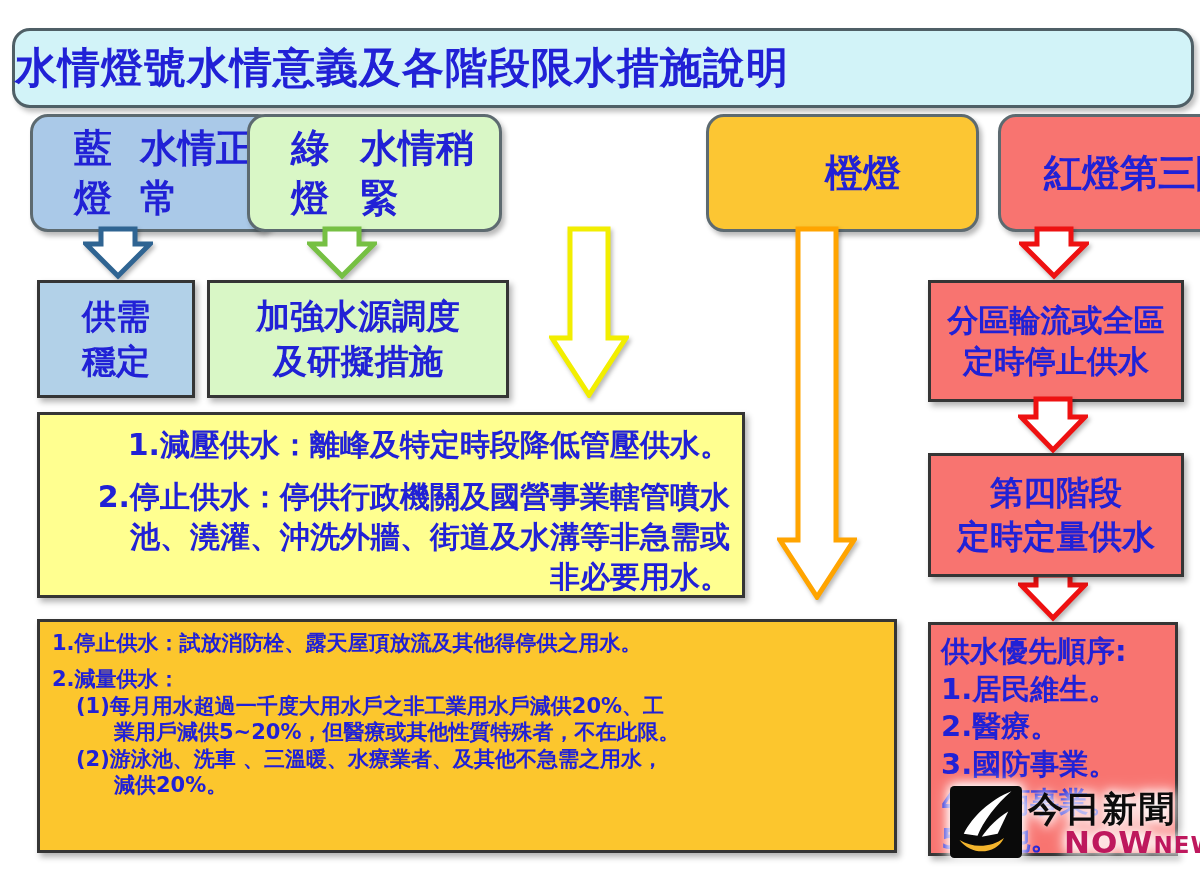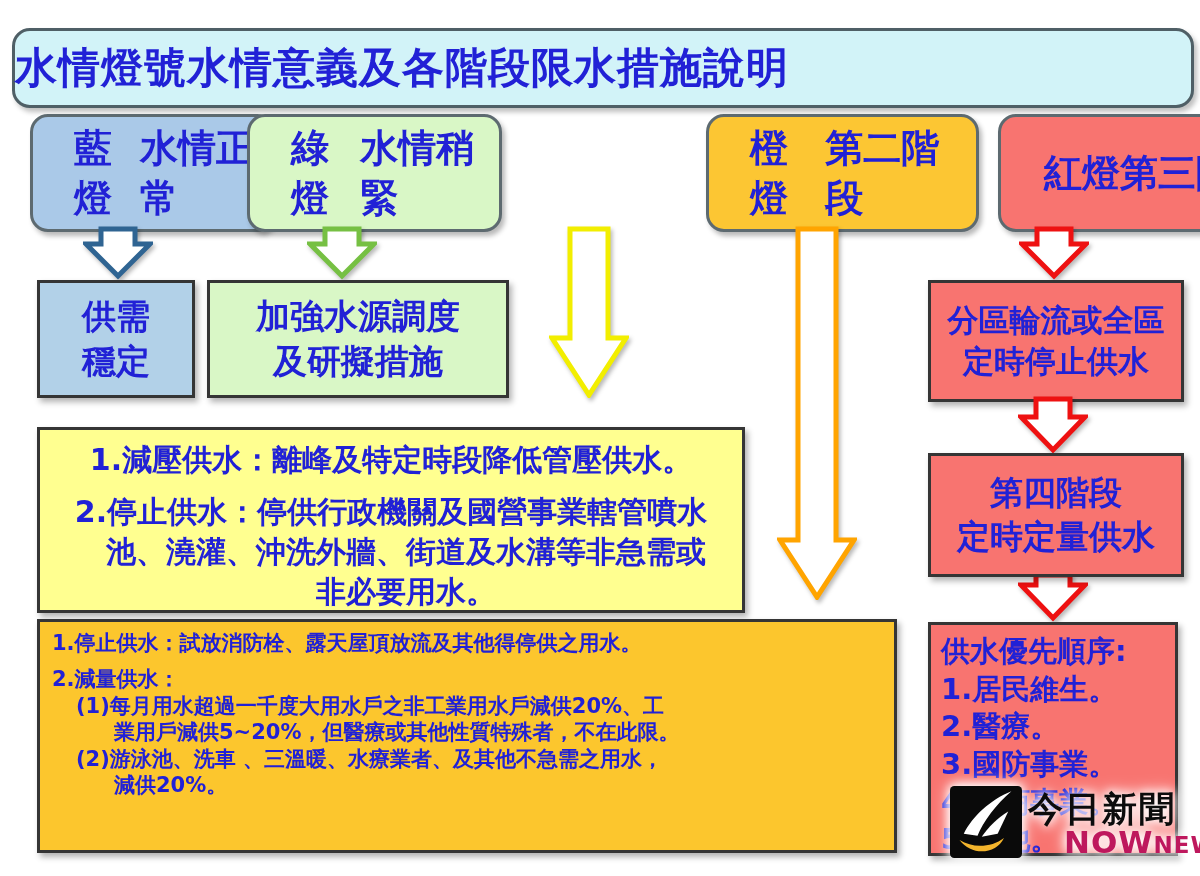--- a/index.html
+++ b/index.html
@@ -31,21 +31,21 @@
   .rect{
     position:absolute;border:3px solid #353535;box-shadow:3px 4px 6px rgba(0,0,0,.3);
     display:flex;flex-direction:column;align-items:center;justify-content:center;
     line-height:1.32;
   }
   .box-supply   {left:37px; top:280px;width:152px;height:112px;background:#b2d1e8;font-size:34px;}
   .box-reinforce{left:207px;top:280px;width:296px;height:112px;background:#d9f7c6;font-size:34px;}
   .box-rotate   {left:928px;top:280px;width:250px;height:116px;background:#f87470;font-size:31px;}
   .box-stage4   {left:928px;top:453px;width:250px;height:118px;background:#f87470;font-size:33px;}
   .panel-yellow {left:37px; top:412px;width:708px;height:186px;background:#ffff90;
-                 align-items:center;justify-content:flex-start;padding:10px 12px;box-sizing:border-box;margin-top:15px;}
+                 align-items:flex-end;justify-content:flex-start;padding:10px 12px;box-sizing:border-box;}
   .panel-orange {left:37px; top:619px;width:860px;height:234px;background:#fcc62d;
                  align-items:flex-start;justify-content:flex-start;padding:8px 12px;box-sizing:border-box;}
   .box-priority {left:928px;top:622px;width:250px;height:234px;background:#f87470;
                  align-items:flex-start;justify-content:flex-start;padding:8px 10px;box-sizing:border-box;font-size:29px;line-height:1.3;}
   .panel-yellow .tline{font-size:30px;line-height:1.33;white-space:nowrap;}
   .panel-yellow .gap-before{margin-top:12px;}
   .panel-yellow .ind1{padding-left:30px;}
   .panel-orange .tline{font-size:21px;line-height:1.26;white-space:nowrap;}
   .panel-orange .gap-before{margin-top:10px;}
   .panel-orange .ind1{padding-left:24px;}
@@ -83,21 +83,20 @@
   <div class="light light-blue blue-text">
     <span>藍燈</span>
     <span>水情正常</span>
   </div>
   <div class="light light-green blue-text">
     <span>綠燈</span>
     <span>水情稍緊</span>
   </div>
   <div class="light light-orange blue-text">
     <span>橙燈</span>
-    <span>第二階段</span>
   </div>
   <div class="light light-red blue-text">
     <span>紅燈</span>
     <span>第三階段</span>
   </div>
 
   <svg class="arrow" style="left:83px;top:226px;" width="70" height="54">
     <polygon class="st-blue" points="18,3 52,3 52,18 67,18 35,50 3,18 18,18"></polygon>
   </svg>
   <svg class="arrow" style="left:307px;top:226px;" width="70" height="54">

